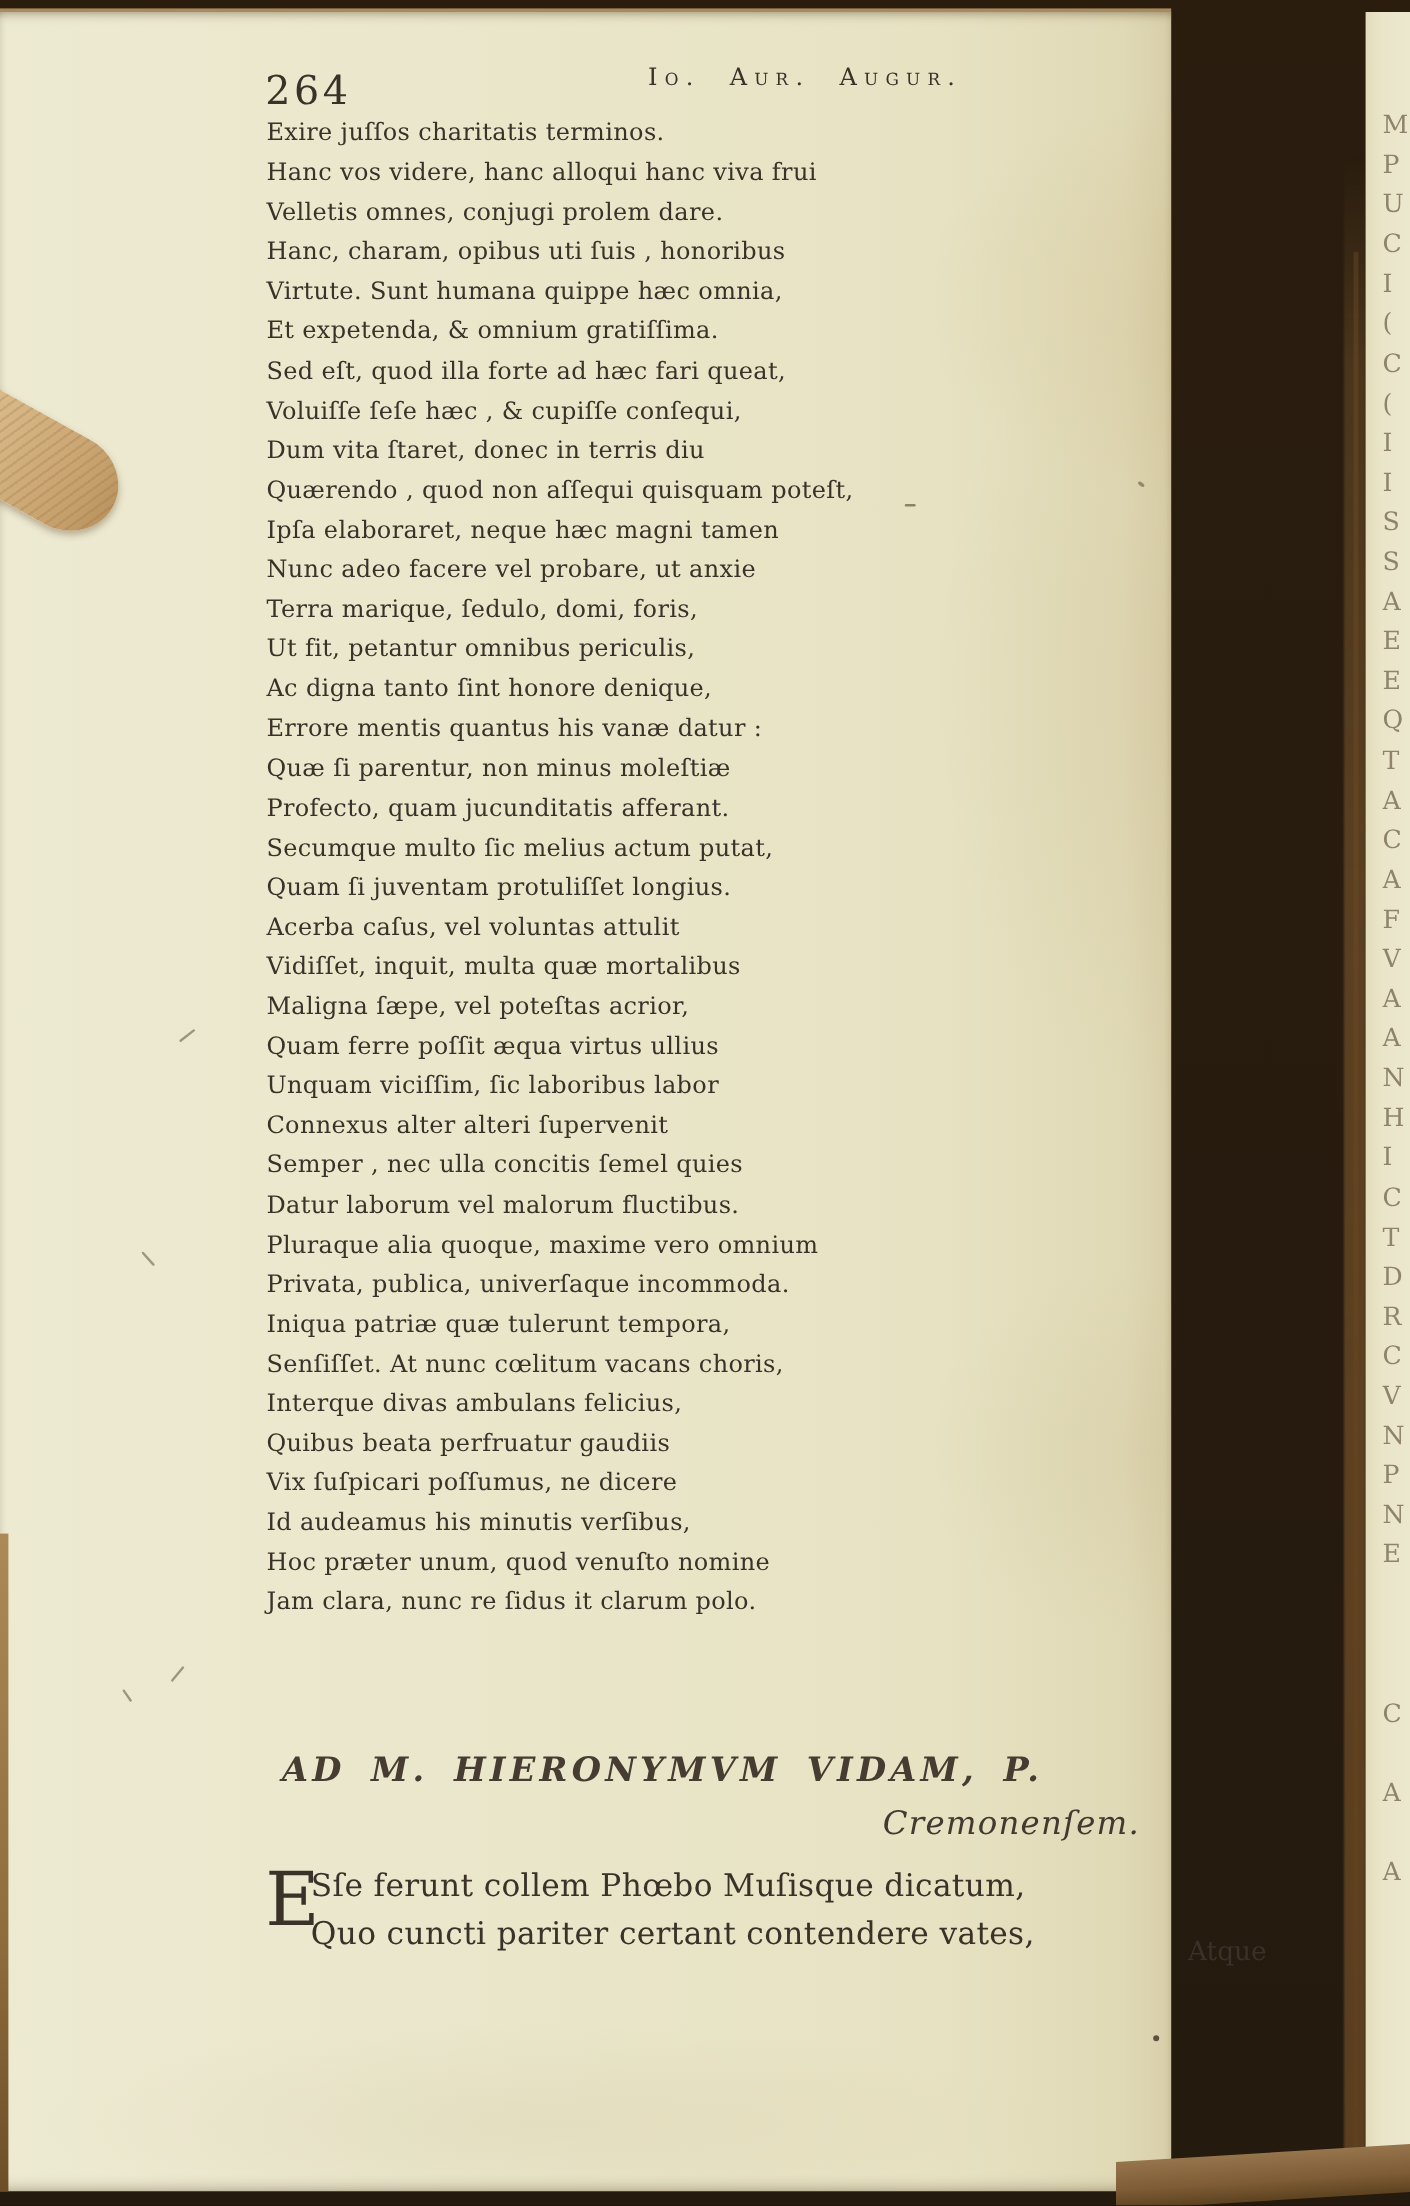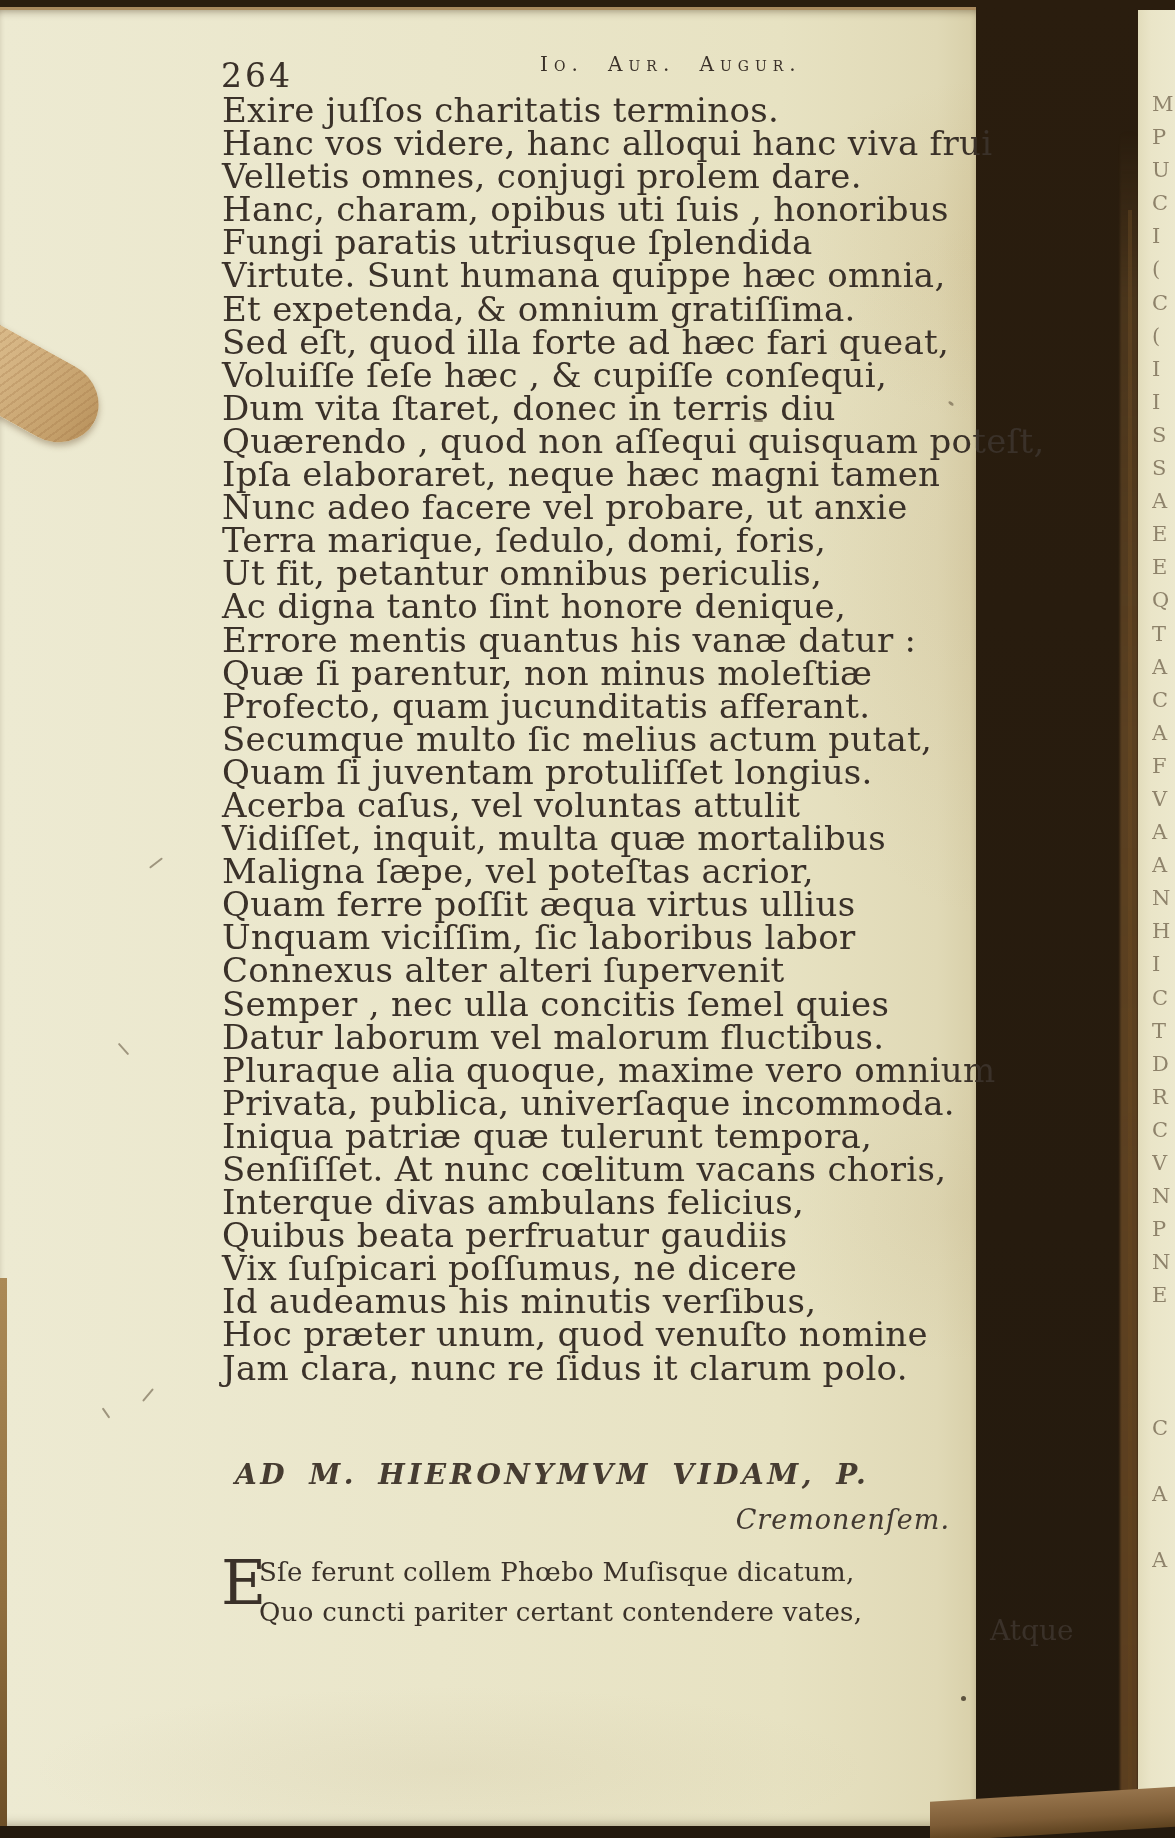--- a/index.html
+++ b/index.html
@@ -48,48 +48,47 @@
   .m3{left:140px;top:1384px;width:16px;height:2px;transform:rotate(-50deg);}
   .m4{left:100px;top:1402px;width:12px;height:2px;transform:rotate(55deg);}
   .speck1{left:961px;top:1686px;width:5px;height:5px;border-radius:50%;background:rgba(60,50,35,.8);}
   .speck2{left:754px;top:410px;width:9px;height:2px;background:rgba(80,66,46,.6);}
   .speck3{left:948px;top:392px;width:6px;height:3px;border-radius:50%;transform:rotate(35deg);background:rgba(80,66,46,.5);}
   
   .ink{color:#3a3129;}
   .page-number{position:absolute;left:221px;top:46px;font-size:33px;letter-spacing:3px;}
   .running-head{position:absolute;left:540px;top:42px;font-size:20px;
         font-variant:small-caps;letter-spacing:6px;word-spacing:12px;}
-  .verse{position:absolute;left:222px;top:84px;width:850px;font-size:34px;
+  .verse{position:absolute;left:222px;top:84px;width:850px;font-size:20px;
         line-height:33.1px;letter-spacing:.3px;}
   .verse div{white-space:nowrap;height:33.1px;}
   .ded-1{position:absolute;left:235px;top:1448px;width:810px;text-align:left;
         font-style:italic;font-size:28px;letter-spacing:3.5px;word-spacing:8px;font-weight:bold;color:#463c31;}
   .ded-2{position:absolute;left:230px;top:1494px;width:720px;text-align:right;
         font-style:italic;font-size:27px;letter-spacing:1px;color:#423931;}
   .drop-cap{position:absolute;left:221px;top:1541px;font-size:62px;line-height:64px;}
   .poem{position:absolute;left:259px;top:1543px;font-size:26px;line-height:39.5px;letter-spacing:.3px;}
   .poem div{white-space:nowrap;height:39.5px;}
-  .catchword{position:absolute;left:990px;top:1604px;font-size:28px;}
+  .catchword{position:absolute;left:990px;top:1604px;font-size:22px;}
 </style>
 </head>
 <body>
 
 <div id="screen">
 
   <div class="page">
 
     <div class="page-number ink">264</div>
     <div class="running-head ink">Io. Aur. Augur.</div>
 
     <div class="verse ink">
         <div>Exire juſſos charitatis terminos.</div>
         <div>Hanc vos videre, hanc alloqui hanc viva frui</div>
         <div>Velletis omnes, conjugi prolem dare.</div>
         <div>Hanc, charam, opibus uti ſuis , honoribus</div>
-        <div>Fungi paratis utriusque ſplendida</div>
         <div>Virtute.  Sunt humana quippe hæc omnia,</div>
         <div>Et expetenda, &amp; omnium gratiſſima.</div>
         <div>Sed eſt, quod illa forte ad hæc fari queat,</div>
         <div>Voluiſſe ſeſe hæc , &amp; cupiſſe conſequi,</div>
         <div>Dum vita ſtaret, donec in terris diu</div>
         <div>Quærendo , quod non aſſequi quisquam poteſt,</div>
         <div>Ipſa elaboraret, neque hæc magni tamen</div>
         <div>Nunc adeo facere vel probare, ut anxie</div>
         <div>Terra marique, ſedulo, domi, foris,</div>
         <div>Ut fit, petantur omnibus periculis,</div>

